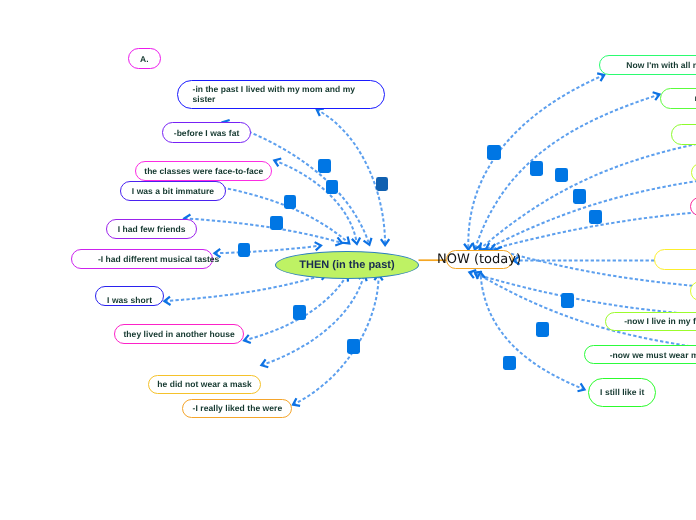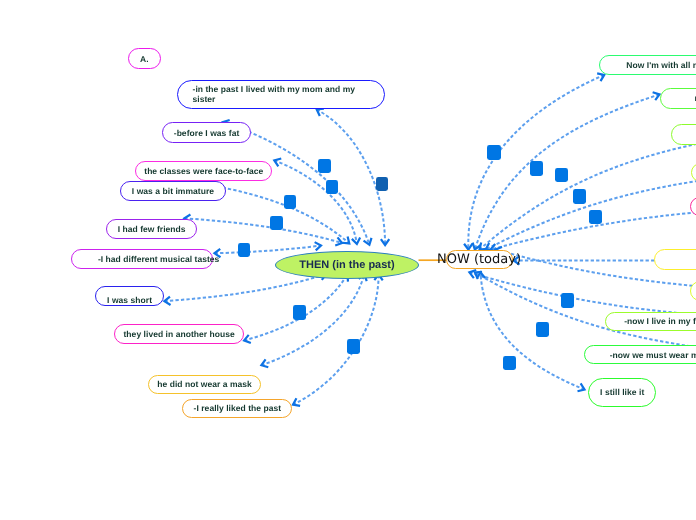--- a/index.html
+++ b/index.html
@@ -153,21 +153,21 @@
       <div class="leaf" style="left: 95.4px; top: 285.7px; width: 68.3px; height: 20.4px; border-color: rgb(42, 34, 238); align-items: flex-end;">
         <span>I was short</span>
       </div>
       <div class="leaf" style="left: 114.4px; top: 323.5px; width: 129.6px; height: 20.1px; border-color: rgb(252, 34, 200); justify-content: center;">
         <span>they lived in another house</span>
       </div>
       <div class="leaf" style="left: 147.9px; top: 362.9px; width: 113.3px; height: 19.2px; border-color: rgb(245, 194, 43); margin-top: 12px;">
         <span>he did not wear a mask</span>
       </div>
       <div class="leaf" style="left: 182.4px; top: 398.8px; width: 110px; height: 19.4px; border-color: rgb(245, 165, 43);">
-        <span>-I really liked the past</span>
+        <span>-I really liked the were</span>
       </div>
       <div class="leaf" style="left: 599.4px; top: 55.1px; width: 160px; height: 20.3px; border-color: rgb(43, 252, 112);">
         <span>Now I'm with all my family</span>
       </div>
       <div class="leaf" style="left: 660.1px; top: 88px; width: 150px; height: 20.5px; border-color: rgb(92, 252, 60);">
         <span>now I live in the city</span>
       </div>
       <div class="leaf" style="left: 671px; top: 124px; width: 150px; height: 20.6px; border-color: rgb(140, 252, 44);"></div>
       <div class="leaf" style="left: 690.8px; top: 162.9px; width: 150px; height: 19.5px; border-color: rgb(200, 252, 44);"></div>
       <div class="leaf" style="left: 690.1px; top: 196.8px; width: 150px; height: 18.8px; border-color: rgb(252, 44, 156);"></div>

